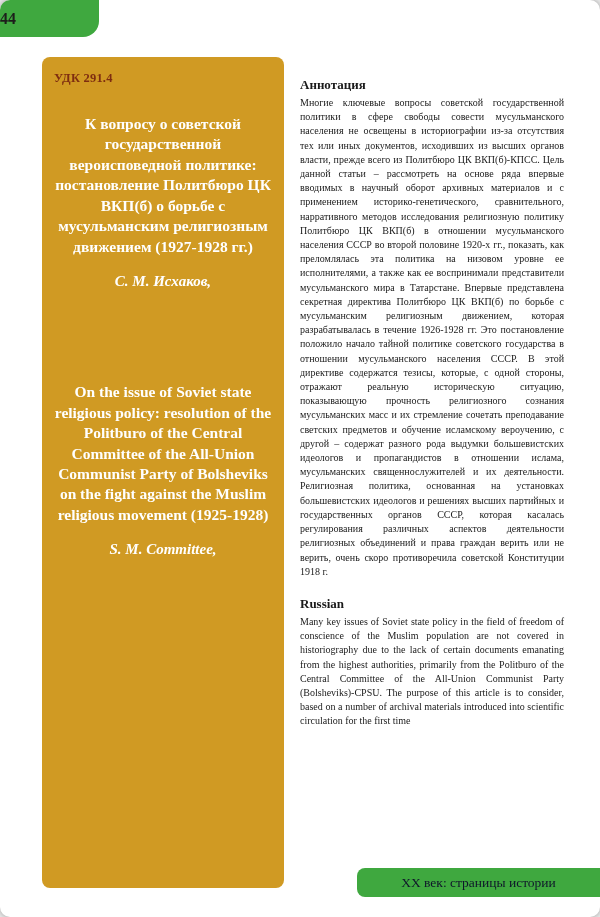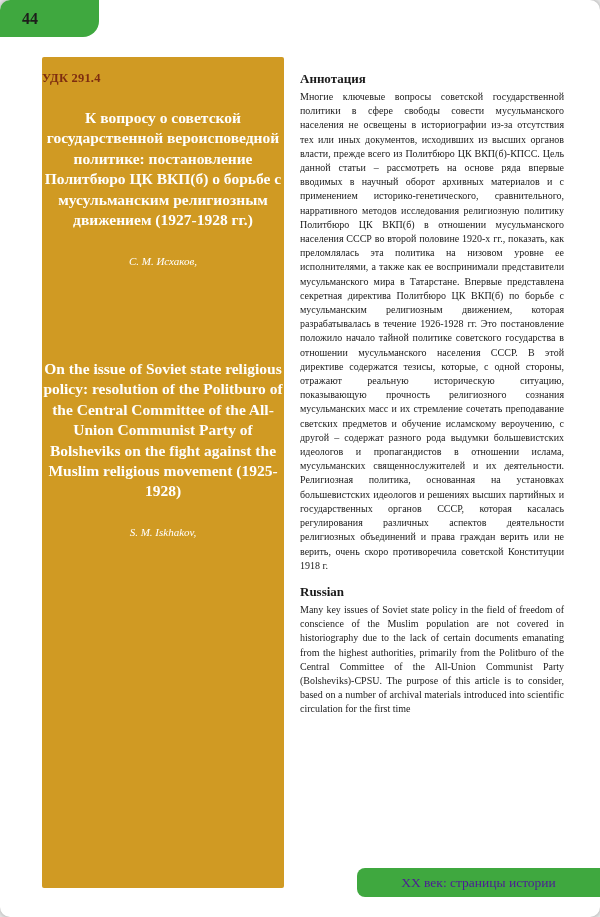--- a/index.html
+++ b/index.html
@@ -27,118 +27,117 @@
     height: 37px;
     background: #3fa83f;
     border-bottom-right-radius: 16px;
     display: flex;
     align-items: center;
   }
   .page-number {
     color: #1d1d1b;
     font-weight: bold;
     font-size: 16px;
-    padding-left: 22px;
   }
 
   
   .orange-panel {
     position: absolute;
     left: 42px;
     top: 57px;
     width: 242px;
     height: 831px;
     background: #d09a23;
-    border-radius: 2px;
+    border-radius: 8px;
     color: #ffffff;
     text-align: center;
-    padding: 14px 0;
+    padding: 14px 12px;
     box-sizing: border-box;
   }
   .udc {
     text-align: left;
     color: #7e2d10;
     font-weight: bold;
     font-size: 12.5px;
     letter-spacing: .2px;
   }
   .title-ru, .title-en {
     font-size: 15.5px;
     font-weight: bold;
     line-height: 1.32;
     margin: 0;
   }
-  .title-ru { margin-top: 22px; }
+  .title-ru { margin-top: 28px; }
   .title-en { margin-top: 92px; }
   .author {
-    font-size: 11px;
-    font-weight: normal;
+    font-size: 15px;
+    font-weight: bold;
     font-style: italic;
-    margin-top: 24px;
+    margin-top: 16px;
   }
   .affiliation {
     font-size: 13px;
     font-style: italic;
     line-height: 1.35;
     margin-top: 6px;
   }
 
   
   .main-col {
     position: absolute;
     left: 300px;
     top: 60px;
     width: 264px;
     color: #1a1a1a;
   }
   .main-col h3 {
     font-size: 13px;
     font-weight: bold;
-    margin: 11px 0 3px 0;
+    margin: 17px 0 3px 0;
   }
   .main-col .body-text {
     font-size: 10px;
     line-height: 14.2px;
     text-align: justify;
     margin: 0 0 9px 0;
     hyphens: auto;
   }
 
   
   .footer-bar {
     position: absolute;
     right: 0;
     bottom: 20px;
     width: 243px;
     height: 29px;
     background: #3fa83f;
     border-top-left-radius: 8px;
     border-bottom-left-radius: 8px;
-    color: #4c1d95;
+    color: #0f172a;
     display: flex;
     align-items: center;
     justify-content: center;
     font-size: 13.5px;
   }
 </style>
 </head>
 <body>
 
 <div class="page">
 
   <div class="corner-tab">
     <span class="page-number">44</span>
   </div>
 
   <div class="orange-panel">
     <div class="udc">УДК 291.4</div>
     <h1 class="title-ru">К вопросу о советской государственной вероисповедной политике: постановление Политбюро ЦК ВКП(б) о борьбе с мусульманским религиозным движением (1927-1928 гг.)</h1>
     <div class="author">С. М. Исхаков,</div>
     <h2 class="title-en">On the issue of Soviet state religious policy: resolution of the Politburo of the Central Committee of the All-Union Communist Party of Bolsheviks on the fight against the Muslim religious movement (1925-1928)</h2>
-    <div class="author">S. M. Iskhakov,</div>
+    <div class="author">S. M. Committee,</div>
   </div>
 
   <div class="main-col">
     <h3>Аннотация</h3>
     <p class="body-text" lang="ru">Многие ключевые вопросы советской государственной политики в сфере свободы совести мусульманского населения не освещены в историографии из-за отсутствия тех или иных документов, исходивших из высших органов власти, прежде всего из Политбюро ЦК ВКП(б)-КПСС. Цель данной статьи – рассмотреть на основе ряда впервые вводимых в научный оборот архивных материалов и с применением историко-генетического, сравнительного, нарративного методов исследования религиозную политику Политбюро ЦК ВКП(б) в отношении мусульманского населения СССР во второй половине 1920-х гг., показать, как преломлялась эта политика на низовом уровне ее исполнителями, а также как ее воспринимали представители мусульманского мира в Татарстане. Впервые представлена секретная директива Политбюро ЦК ВКП(б) по борьбе с мусульманским религиозным движением, которая разрабатывалась в течение 1926-1928 гг. Это постановление положило начало тайной политике советского государства в отношении мусульманского населения СССР. В этой директиве содержатся тезисы, которые, с одной стороны, отражают реальную историческую ситуацию, показывающую прочность религиозного сознания мусульманских масс и их стремление сочетать преподавание светских предметов и обучение исламскому вероучению, с другой – содержат разного рода выдумки большевистских идеологов и пропагандистов в отношении ислама, мусульманских священнослужителей и их деятельности. Религиозная политика, основанная на установках большевистских идеологов и решениях высших партийных и государственных органов СССР, которая касалась регулирования различных аспектов деятельности религиозных объединений и права граждан верить или не верить, очень скоро противоречила советской Конституции 1918 г.</p>
     <h3>Russian</h3>
     <p class="body-text" lang="en">Many key issues of Soviet state policy in the field of freedom of conscience of the Muslim population are not covered in historiography due to the lack of certain documents emanating from the highest authorities, primarily from the Politburo of the Central Committee of the All-Union Communist Party (Bolsheviks)-CPSU. The purpose of this article is to consider, based on a number of archival materials introduced into scientific circulation for the first time</p>
   </div>
 
   <div class="footer-bar">

